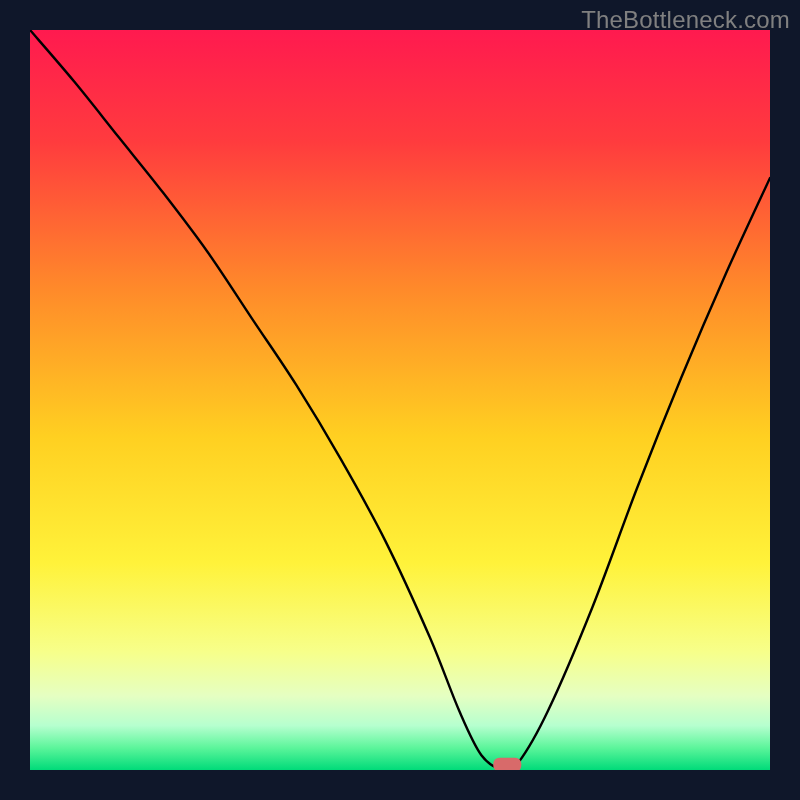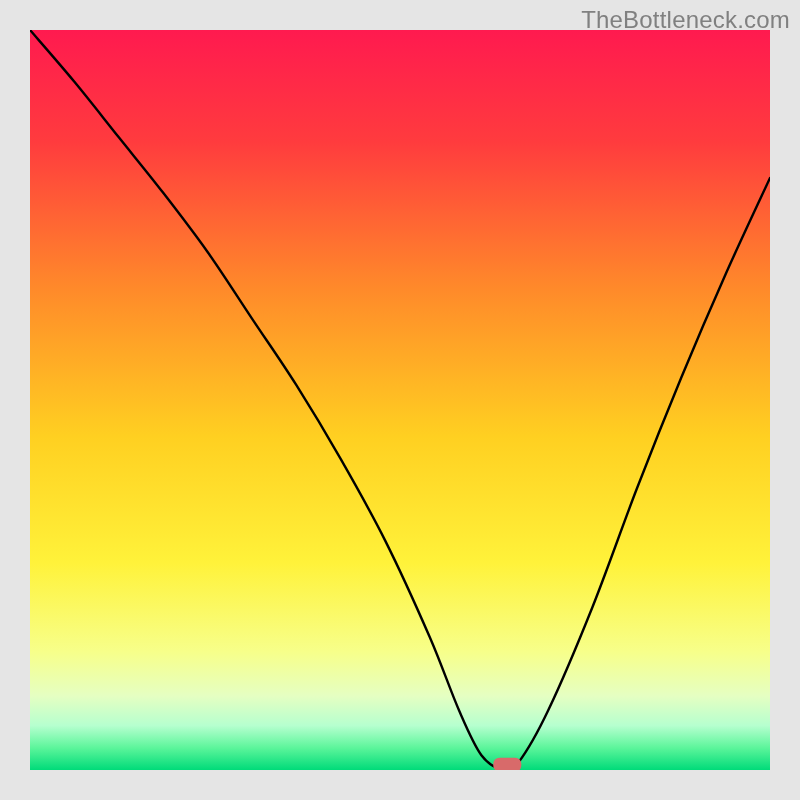--- a/index.html
+++ b/index.html
@@ -10,21 +10,21 @@
     background: #000;
     font-family: Arial, Helvetica, sans-serif;
     overflow: hidden;
   }
   .frame {
     position: absolute;
     left: 0;
     top: 0;
     width: 800px;
     height: 800px;
-    background: #e5e5e5;
+    background: #0f172a;
   }
   .watermark {
     position: absolute;
     top: 6px;
     right: 10px;
     color: #808080;
     font-size: 24px;
     font-weight: 400;
     letter-spacing: 0.2px;
     user-select: none;

